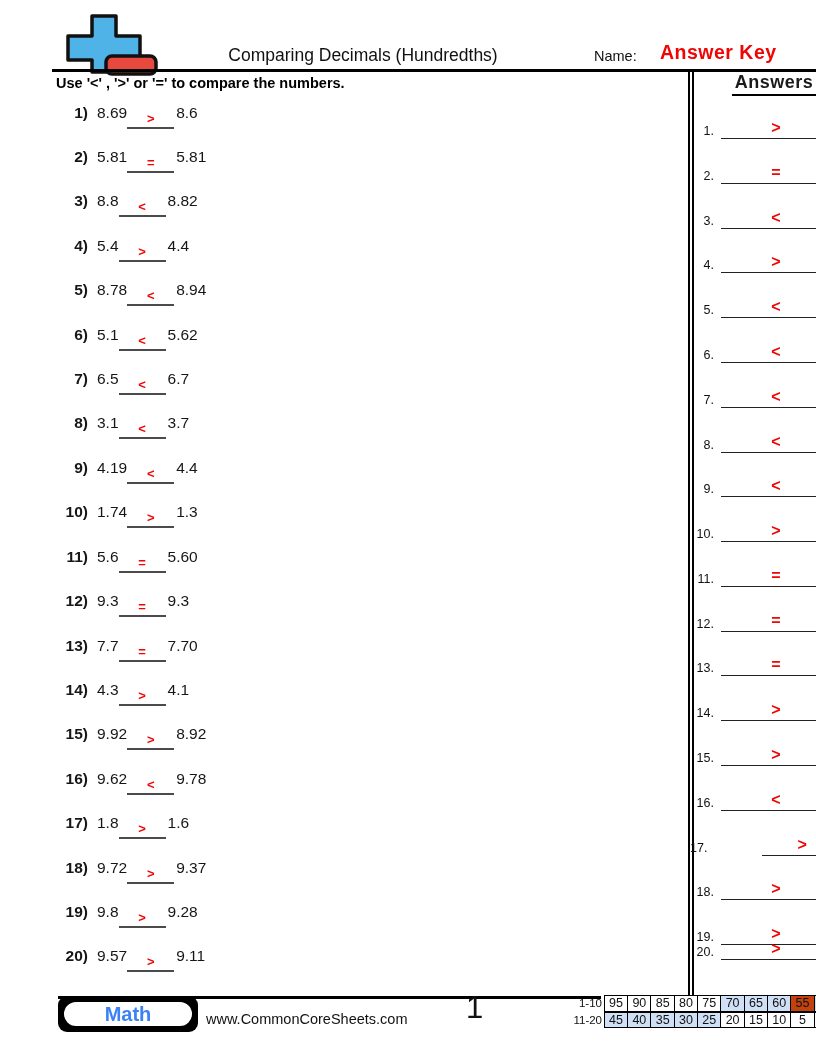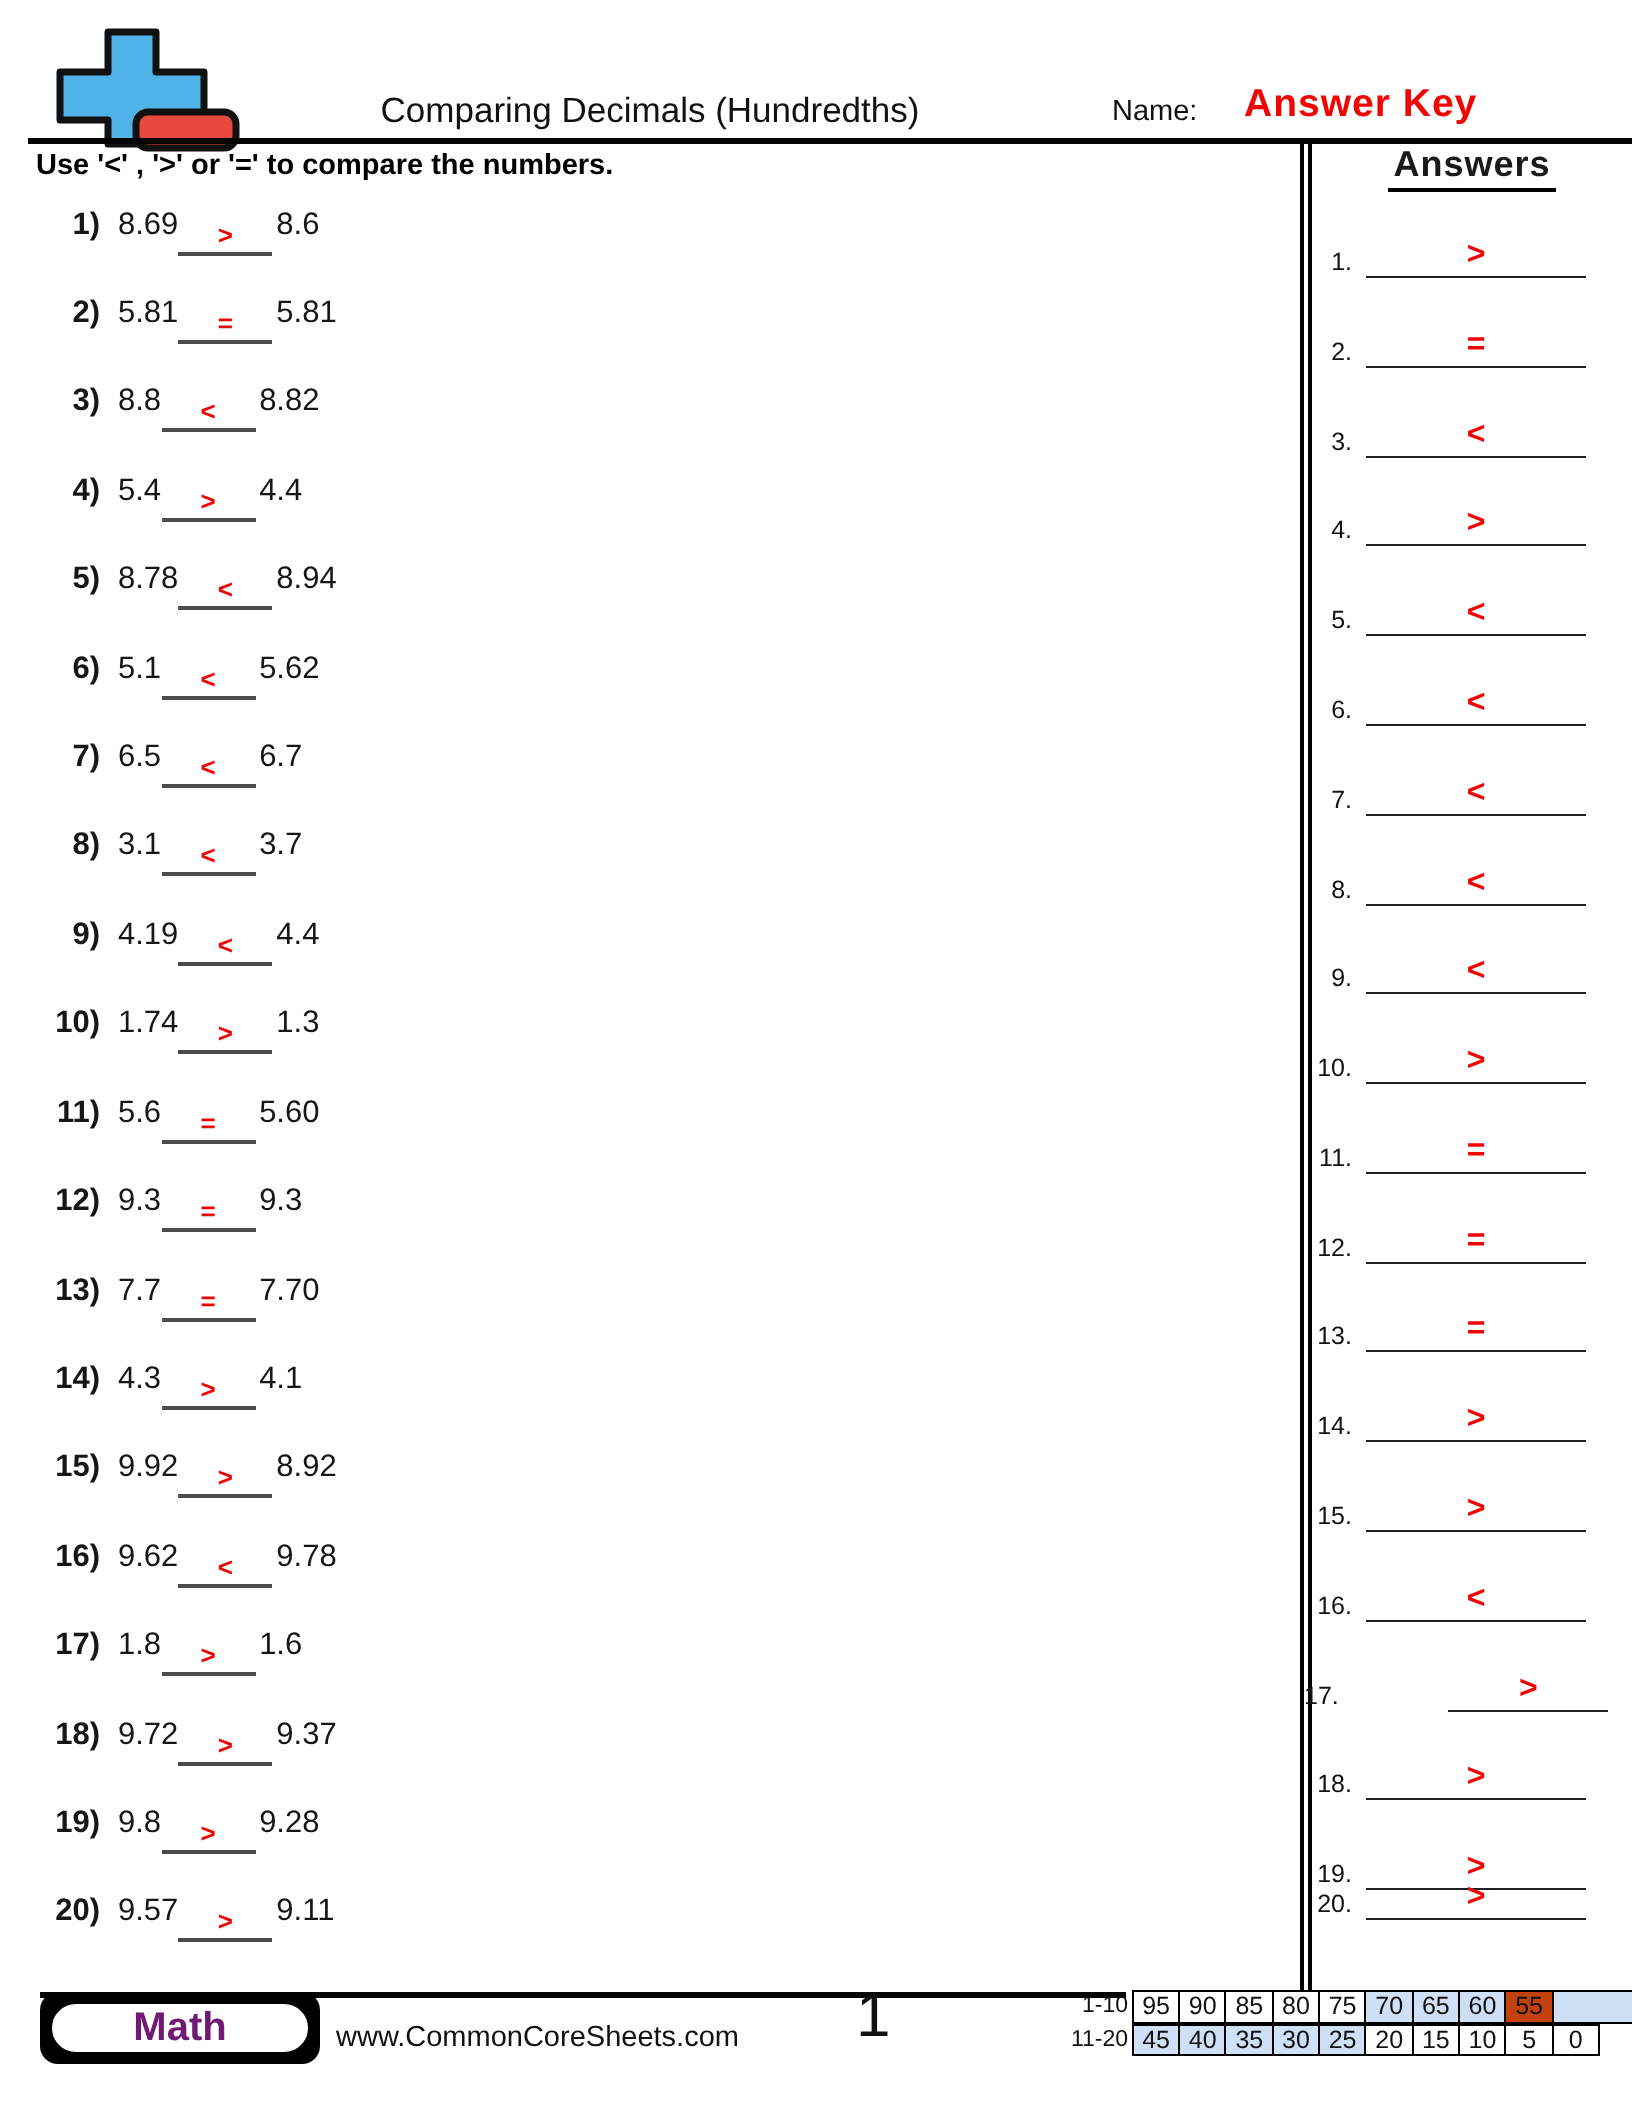--- a/index.html
+++ b/index.html
@@ -1,21 +1,21 @@
 <!DOCTYPE html>
 <html style="--red: #f00505;"><head>
 <meta charset="utf-8">
 <style>
   * { margin:0; padding:0; box-sizing:border-box; }
   html,body { background:#ffffff; }
   body {
     width:816px; height:1056px; position:relative; overflow:hidden;
     font-family:"Liberation Sans", sans-serif; color:#1a1a1a;
   }
-  .page { position:absolute; inset:0; background:#fff; }
+  .page { position:absolute; inset:0; background:#fff;margin-left:38px; }
 
   
   .logo-svg { position:absolute; left:24px; top:12px; }
   .page-title { position:absolute; left:0; top:45px; width:650px; text-align:center;
     font-size:17.5px; color:#111; }
   .name-label { position:absolute; left:556px; top:48px; font-size:14.5px; color:#111; }
   .name-value { position:absolute; left:622px; top:41px; font-size:19.5px; font-weight:bold;
     color:var(--red); letter-spacing:.5px; }
   .header-rule { position:absolute; left:14px; top:69px; width:802px; height:3px; background:#000; }
   .instruction { position:absolute; left:18px; top:75px; font-size:14.5px; font-weight:bold; color:#000; }
@@ -39,21 +39,21 @@
     color:var(--red); font-weight:bold; font-size:13px; }
   .pright { margin-left:2px; }
 
   
   .footer-rule { position:absolute; left:20px; top:996px; width:543px; height:2.5px; background:#000; }
   .math-badge { position:absolute; left:20px; top:996px; width:140px; height:36px;
     background:#000; border-radius:9px; }
   .math-badge .inner { position:absolute; left:4px; top:4px; right:4px; bottom:4px;
     background:#fff; border:2.5px solid #000; border-radius:15px;
     display:flex; align-items:center; justify-content:center;
-    font-size:20px; font-weight:bold; color:#701a75; }
+    font-size:20px; font-weight:bold; color:#3b82f6; }
   .website { position:absolute; left:168px; top:1011px; font-size:14.5px; color:#111; }
   .page-number { position:absolute; left:428px; top:990px; font-size:31px; color:#111; }
 
   .gtable { position:absolute; left:527px; top:995px; }
   .grow { display:flex; height:16.5px; padding-left:1px; }
   .glabel { width:36px; text-align:right; font-size:11.5px; line-height:16.5px;
     margin-right:3px; color:#111; }
   .gcell { width:24.5px; border:1.2px solid #000; margin-left:-1.2px; text-align:center;
     font-size:12.5px; line-height:14px; color:#111; background:#fff; }
 </style>

